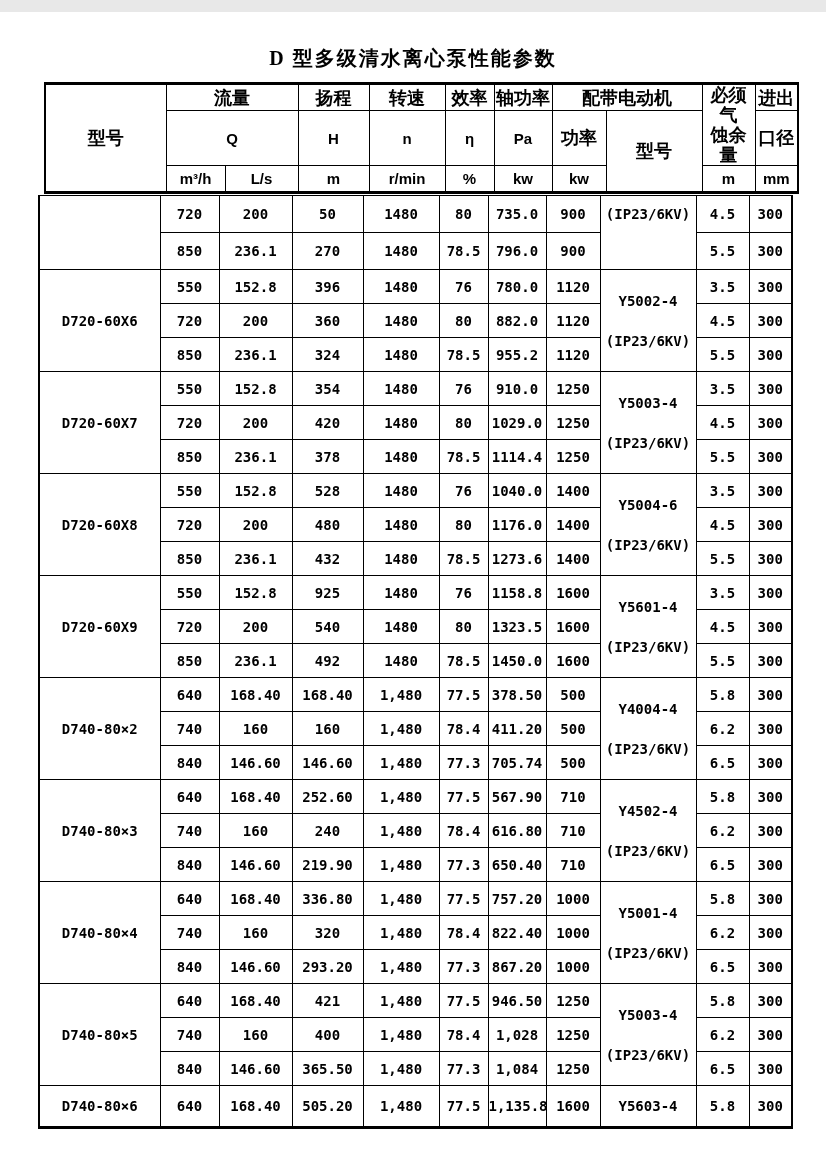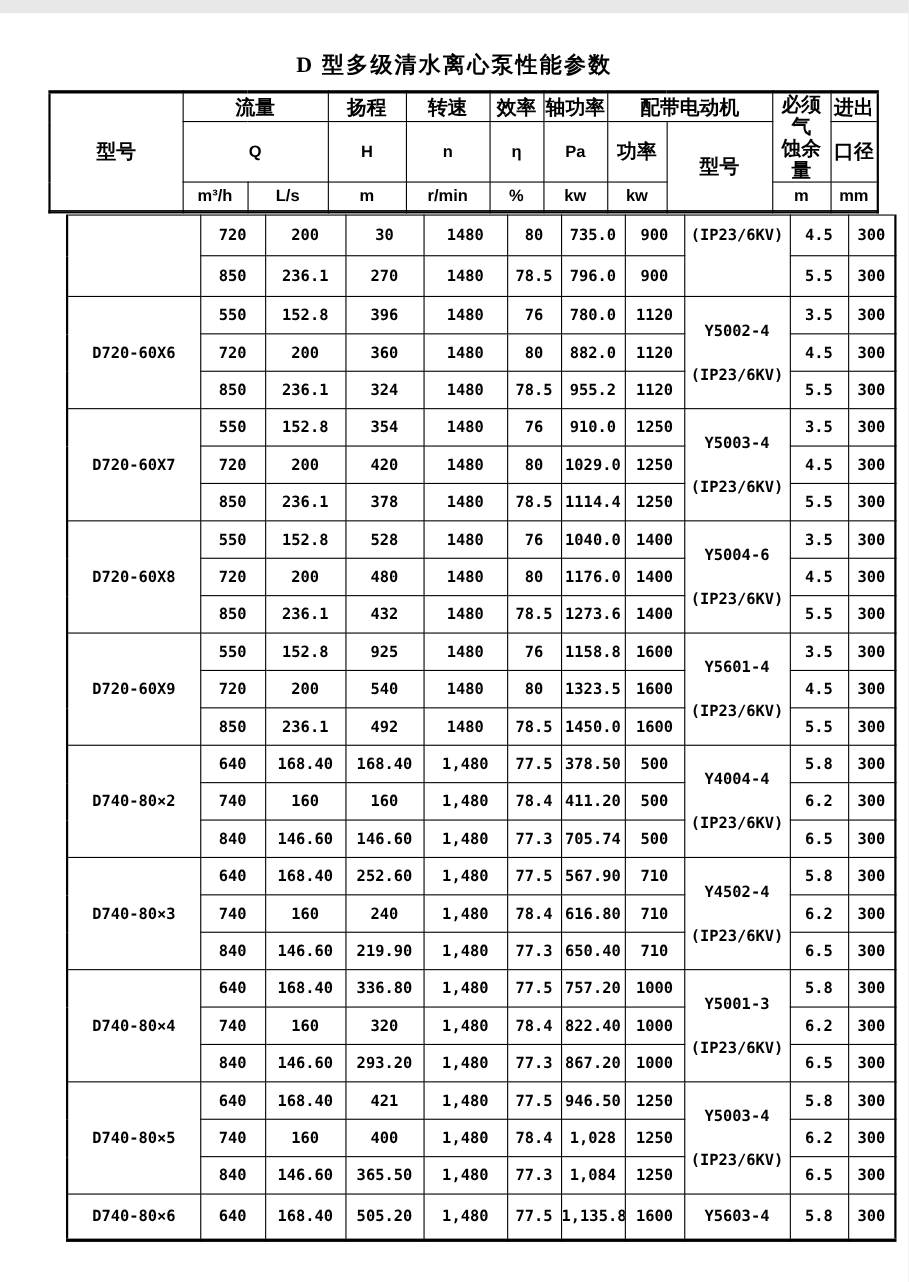--- a/index.html
+++ b/index.html
@@ -51,21 +51,21 @@
   .npsh-cell div { line-height: 20px; }
   
   .cont-line {
     position: absolute;
     left: 44px; top: 179px;
     width: 754px; height: 1px;
     background: #000;
   }
   .body-tbl {
     position: absolute;
-    left: 60px; top: 183px;
+    left: 38px; top: 183px;
     width: 753px;
     border: 2px solid #000;
     border-top: 1px solid #000;
     border-bottom: 3px solid #000;
   }
   .body-tbl td {
     font-family: "DejaVu Sans Mono", "Liberation Mono", monospace;
     font-size: 14px;
     font-weight: bold;
     white-space: nowrap;
@@ -151,21 +151,21 @@
         <col style="width:54px">
         <col style="width:96px">
       <col style="width:53px">
         <col style="width:43px">
     </colgroup>
     <tbody>
         <tr class="r-tall">
           <td rowspan="2"></td>
           <td>720</td>
           <td>200</td>
-          <td>30</td>
+          <td>50</td>
           <td>1480</td>
           <td>80</td>
           <td>735.0</td>
           <td>900</td>
           <td rowspan="2" class="motor-cell motor-top">
             <div>(IP23/6KV)</div>
           </td>
           <td>4.5</td>
           <td>300</td>
         </tr>
@@ -411,21 +411,21 @@
         <tr>
           <td rowspan="3">D740-80×4</td>
           <td>640</td>
           <td>168.40</td>
           <td>336.80</td>
           <td>1,480</td>
           <td>77.5</td>
           <td>757.20</td>
           <td>1000</td>
           <td rowspan="3" class="motor-cell">
-            <div>Y5001-3</div>
+            <div>Y5001-4</div>
             <div>(IP23/6KV)</div>
           </td>
           <td>5.8</td>
           <td>300</td>
         </tr>
         <tr>
           <td>740</td>
           <td>160</td>
           <td>320</td>
           <td>1,480</td>

